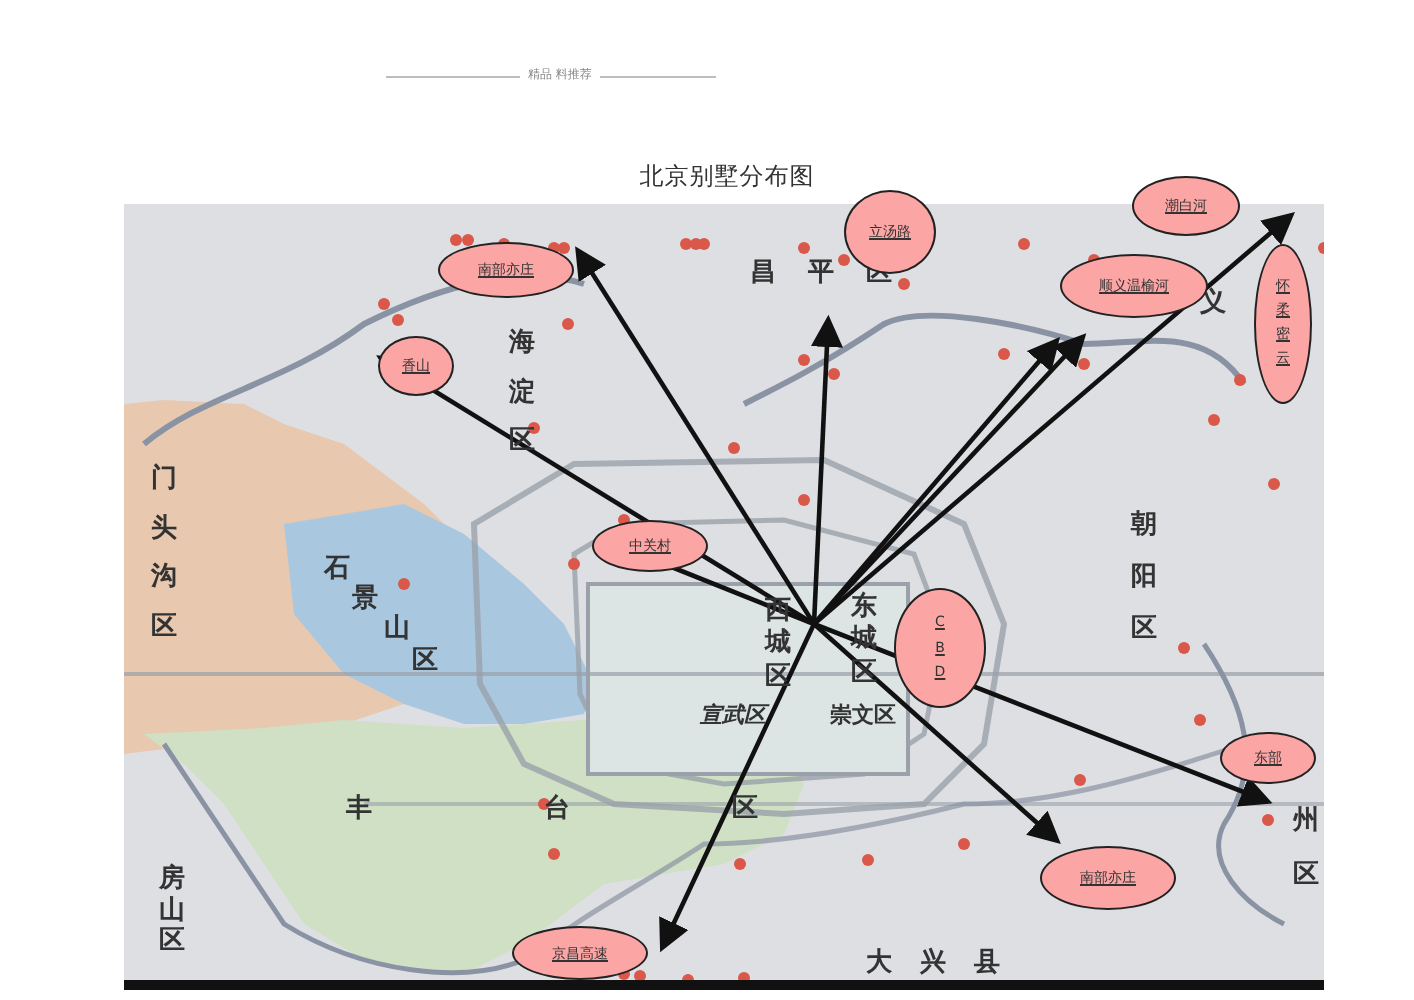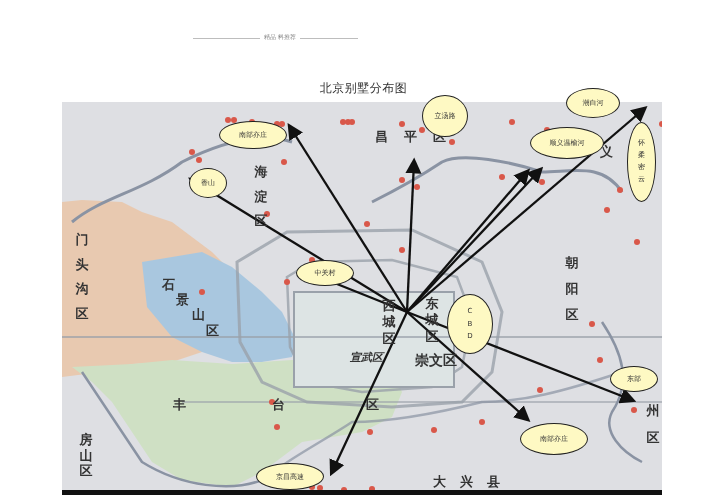--- a/index.html
+++ b/index.html
@@ -2,21 +2,21 @@
 <html><head>
 <meta charset="utf-8">
 <style>
   html, body { margin:0; padding:0; background:#ffffff; }
   body { width:707px; height:500px; position:relative; overflow:hidden; font-family:"DejaVu Serif", serif; }
   .header-line { position:absolute; top:38px; left:193px; width:165px; height:1px; background:#bdbdbd; }
   .header-text { position:absolute; top:33px; left:260px; padding:0 4px; background:#fff; font-size:6px; color:#888; font-family:"DejaVu Sans", sans-serif; }
   .title { position:absolute; top:80px; left:0; width:707px; text-align:center; font-size:12px; color:#333; letter-spacing:0.5px; padding-left:10px; }
   .map { position:absolute; left:62px; top:102px; width:600px; height:390px; }
   .bottom-bar { position:absolute; left:62px; top:490px; width:600px; height:5px; background:#111; }
-  .bubble { position:absolute; background:#fef9c3; border:1px solid #222; border-radius:50%; display:flex; align-items:center; justify-content:center; font-size:7px; color:#333; text-align:center; }
+  .bubble { position:absolute; background:#fca5a5; border:1px solid #222; border-radius:50%; display:flex; align-items:center; justify-content:center; font-size:7px; color:#333; text-align:center;text-decoration:underline; }
   .district { position:absolute; font-family:"DejaVu Sans", sans-serif; font-weight:bold; font-size:13px; color:#333; line-height:1.15; }
   .vert { width:14px; text-align:center; }
 </style>
 </head>
 <body>
 
 <div class="header-line"></div>
 <div class="header-text">精品 料推荐</div>
 <div class="title">北京别墅分布图</div>
 
@@ -145,21 +145,21 @@
     <div>区</div>
 </div>
 <div class="district vert" style="left:425px;top:296px;line-height:1.25;">
   <div>东</div>
     <div>城</div>
     <div>区</div>
 </div>
 <div class="district" style="left:350px;top:352px;font-size:11px;font-style:italic;">
   <span>宣武区</span>
 </div>
-<div class="district" style="left:415px;top:352px;font-size:14px;">
+<div class="district" style="left:415px;top:352px;font-size:11px;">
   <span>崇文区</span>
 </div>
 <div class="district vert" style="left:565px;top:250px;line-height:2.0;">
   <div>朝</div>
     <div>阳</div>
     <div>区</div>
 </div>
 <div class="district" style="left:173px;top:398px;">
   <span>丰</span>
 </div>

